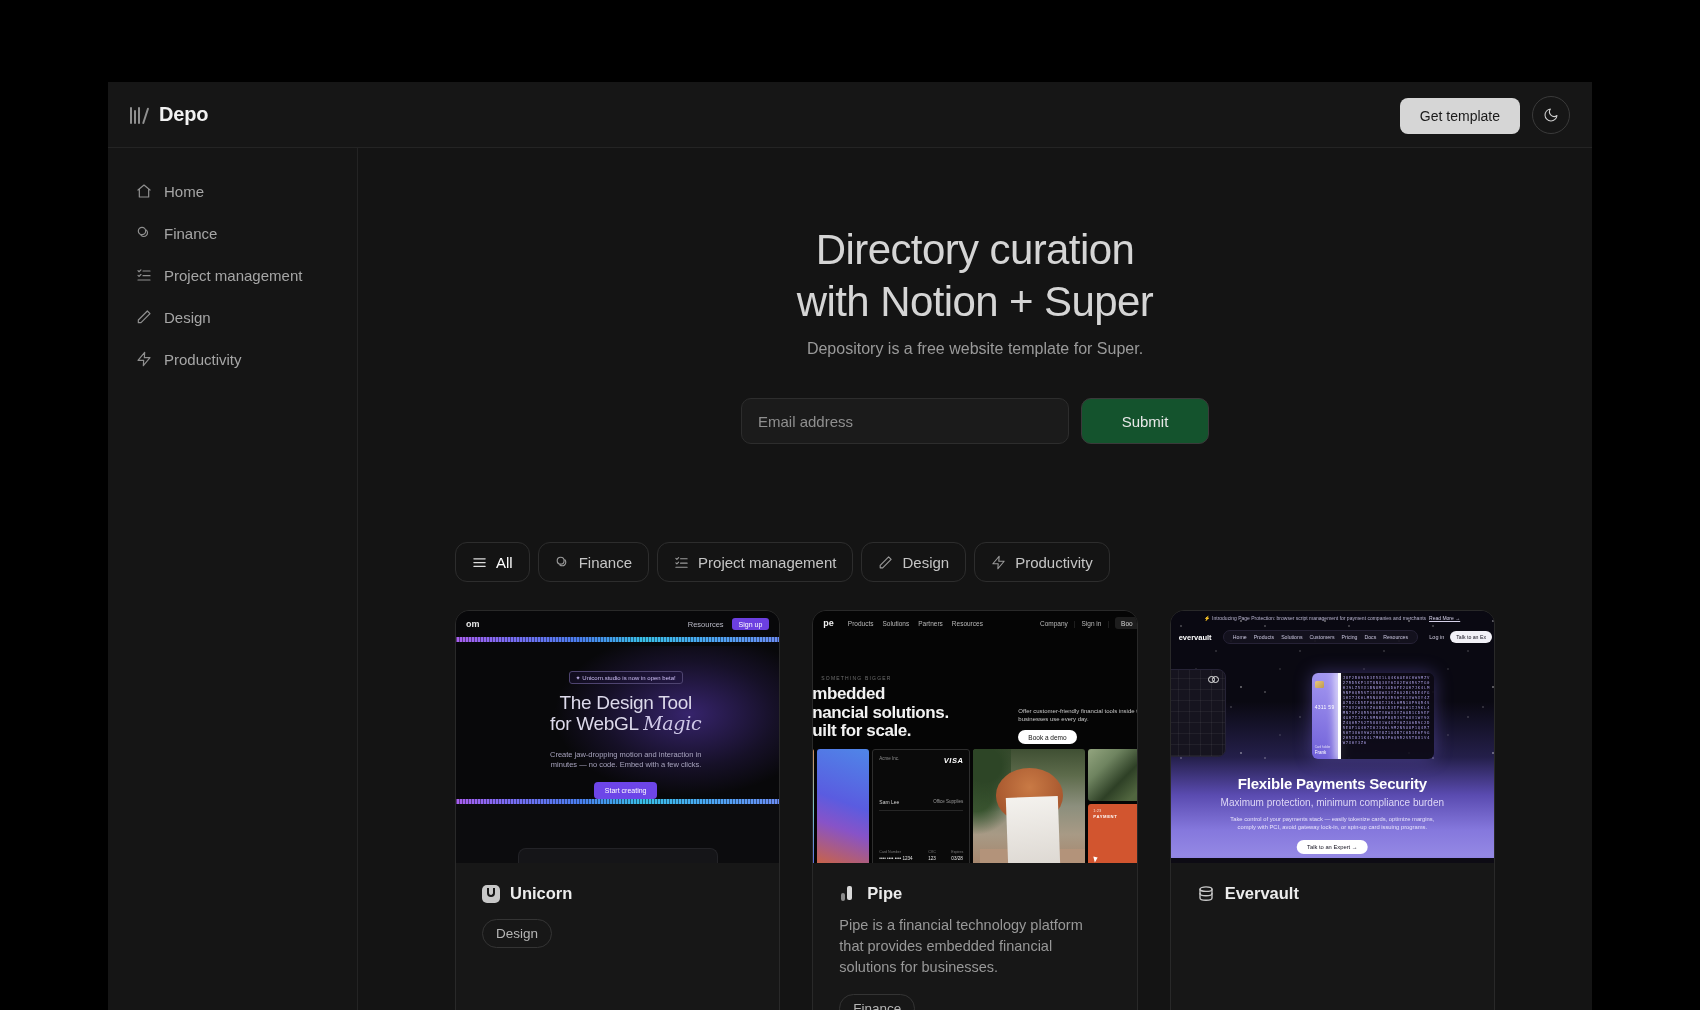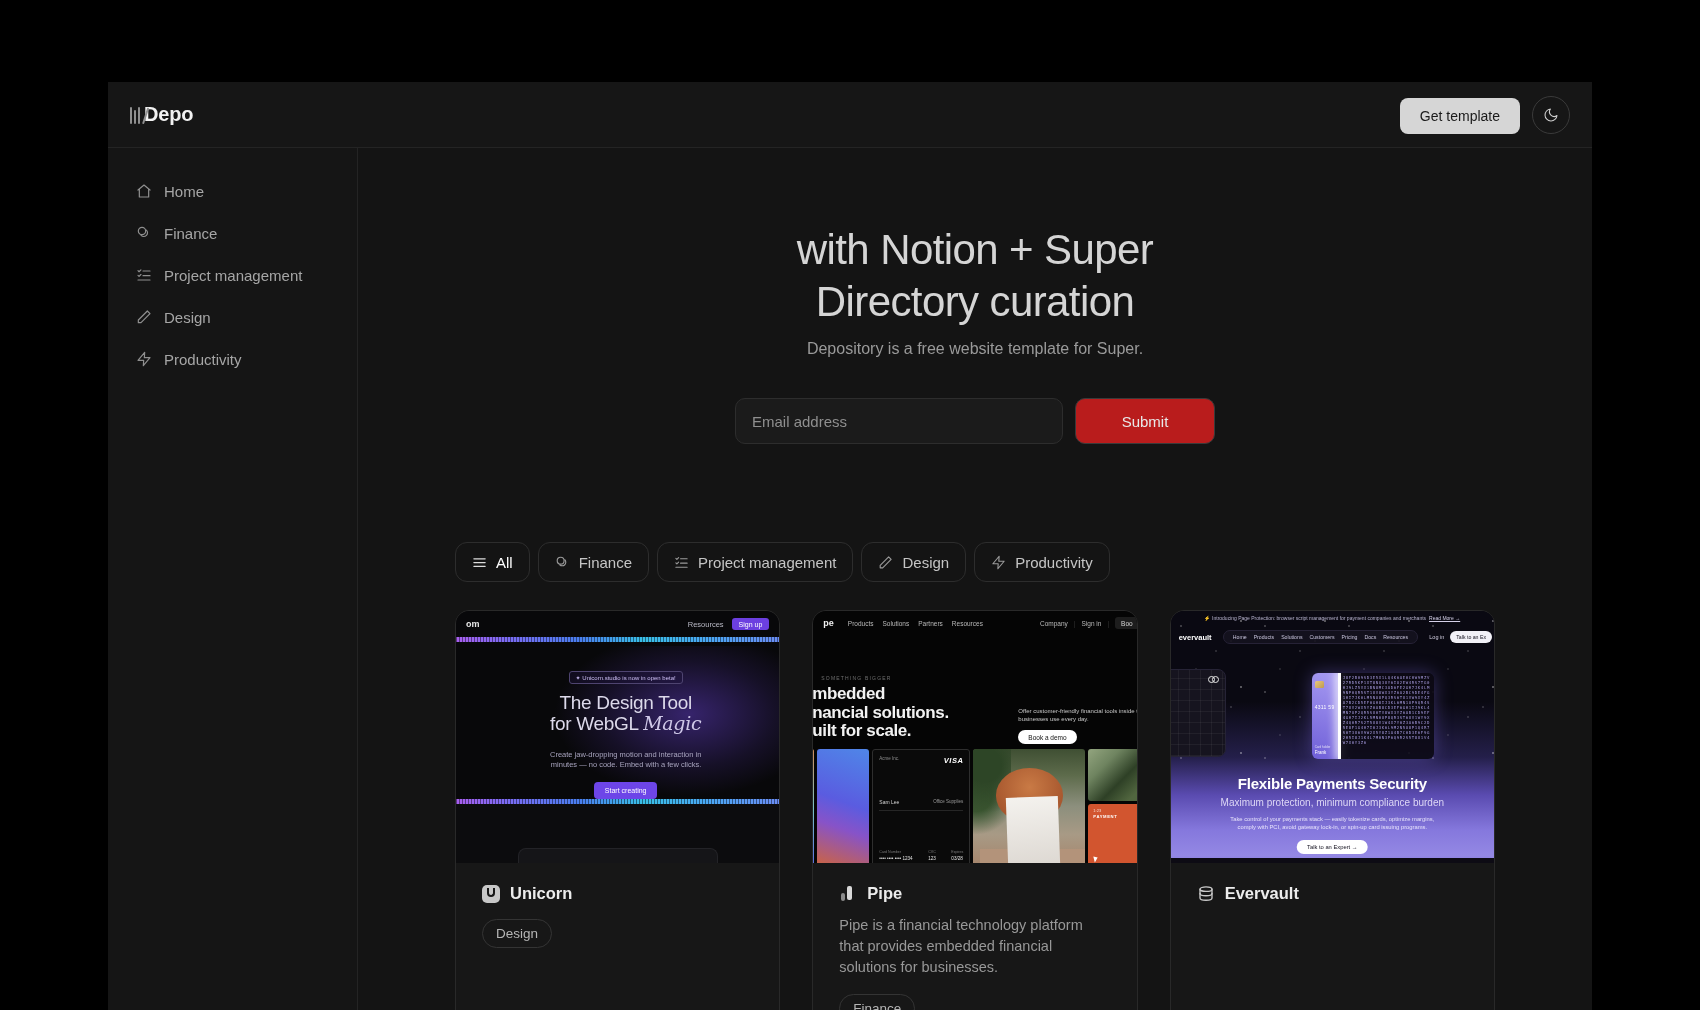--- a/index.html
+++ b/index.html
@@ -5,21 +5,21 @@
   * { margin:0; padding:0; box-sizing:border-box; }
   html,body { width:1700px; height:1010px; background:#000; overflow:hidden;
               font-family:"Liberation Sans", sans-serif; }
 
   .app { position:absolute; left:108px; top:82px; width:1484px; height:928px;
          background:#151515; display:flex; flex-direction:column; }
 
   
   .hdr { height:66px; flex:0 0 66px; border-bottom:1px solid #242424;
          display:flex; align-items:center; padding:0 22px; background:#161616; }
-  .logo { display:flex; align-items:center; gap:0; }
+  .logo { display:flex; align-items:center; gap:15px; }
   .logo-icon { display:flex; align-items:flex-end; gap:2px; height:18px; }
   .logo-icon i { display:block; width:2px; height:17px; background:#8f8f8f; border-radius:1px; }
   .logo-icon i:nth-child(2){ height:14px; }
   .logo-icon i:nth-child(4){ transform:rotate(18deg); transform-origin:bottom; height:17px; }
   .logo-text { font-size:20px; font-weight:700; color:#f2f2f2; letter-spacing:-.2px; }
   .hdr-right { margin-left:auto; display:flex; align-items:flex-end; gap:12px; }
   .btn-get { height:36px; padding:0 20px; background:#d6d6d6; color:#1a1a1a;
              border:none; border-radius:8px; font-size:14px; font-weight:500;
              font-family:inherit; cursor:pointer; }
   .btn-moon { width:38px; height:38px; border-radius:50%; background:transparent;
@@ -34,21 +34,21 @@
   .main { flex:1; background:#141414; padding-top:76px; overflow:hidden; }
 
   
   .hero-title { text-align:center; font-size:42px; line-height:52px; font-weight:500;
                 color:#d5d5d5; letter-spacing:-.6px; }
   .hero-sub { margin-top:12px; text-align:center; font-size:16px; color:#9a9a9a; }
   .hero-form { margin-top:40px; display:flex; justify-content:center; gap:12px; }
   .email { width:328px; height:46px; background:#1b1b1b; border:1px solid #2d2d2d;
            border-radius:10px; padding:0 16px; color:#dddddd; font-size:15px; font-family:inherit; }
   .email::placeholder { color:#8f8f8f; }
-  .btn-submit { width:140px; height:46px; background:#b91c1c; border:1px solid #3a3a3a;
+  .btn-submit { width:128px; height:46px; background:#14532d; border:1px solid #3a3a3a;
                 border-radius:10px; color:#e8e8e8; font-size:15px; font-weight:500;
                 font-family:inherit; cursor:pointer; }
 
   
   .content { width:1040px; margin:98px auto 0; }
   .filters { display:flex; gap:8px; }
   .pill { height:40px; padding:0 16px; border:1px solid #2d2d2d; border-radius:12px;
           display:flex; align-items:center; gap:9px; color:#c5c5c5; font-size:15px;
           background:transparent; cursor:pointer; }
   .pill svg { color:#9a9a9a; }
@@ -260,22 +260,22 @@
       <div class="side-item">
         <svg width="16" height="16" viewBox="0 0 24 24" fill="none" stroke="#8f8f8f" stroke-width="1.8" stroke-linecap="round" stroke-linejoin="round">
             <polygon points="13 2 3 14 11.5 14 11 22 21 10 12.5 10 13 2"></polygon>
           </svg>
         <span>Productivity</span>
       </div>
     </div>
 
     <div class="main">
       <div class="hero-title">
+        <div>Directory curation</div>
         <div>with Notion + Super</div>
-        <div>Directory curation</div>
       </div>
       <div class="hero-sub">Depository is a free website template for Super.</div>
 
       <div class="hero-form">
         <input class="email" type="text" placeholder="Email address" style="">
         <button class="btn-submit">Submit</button>
       </div>
 
       <div class="content">
         <div class="filters">

